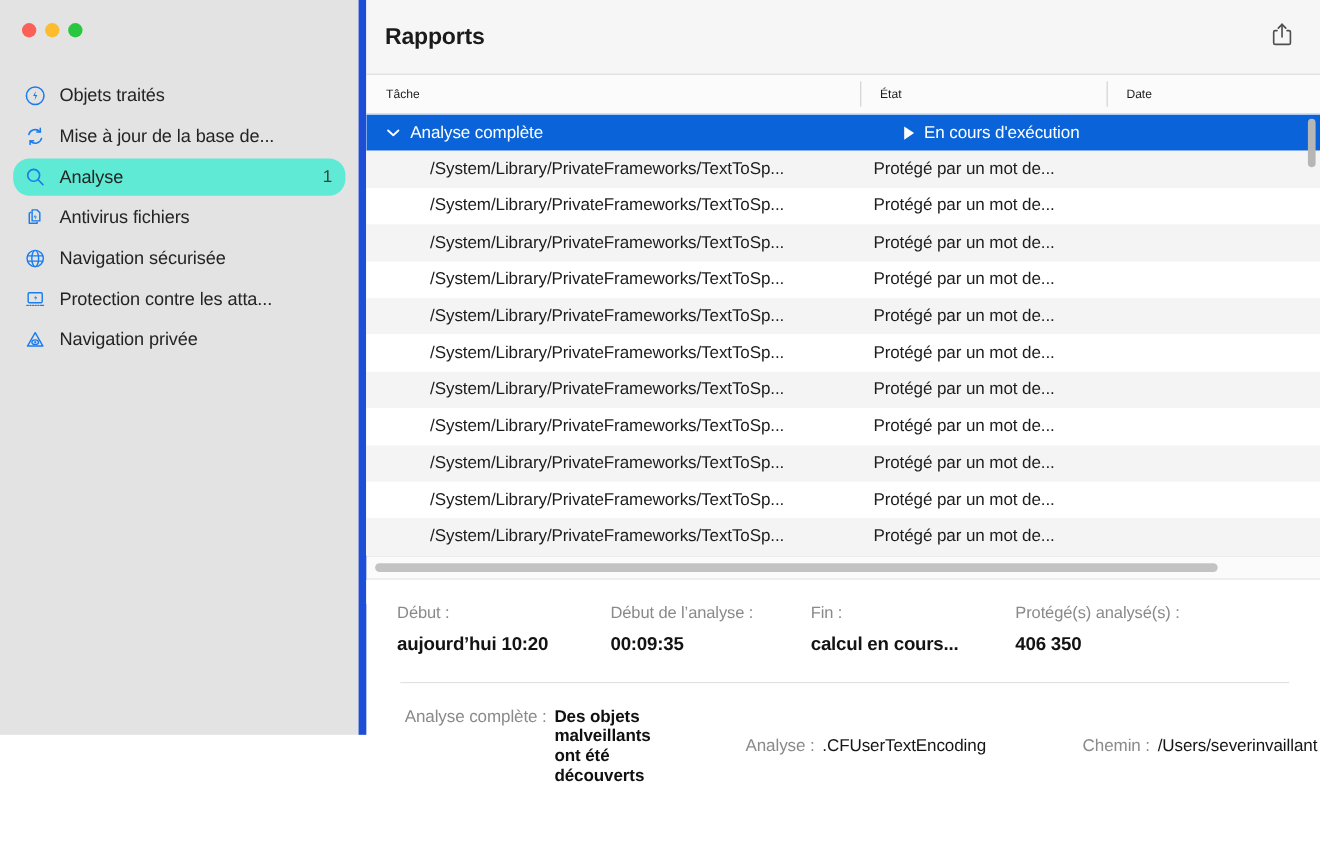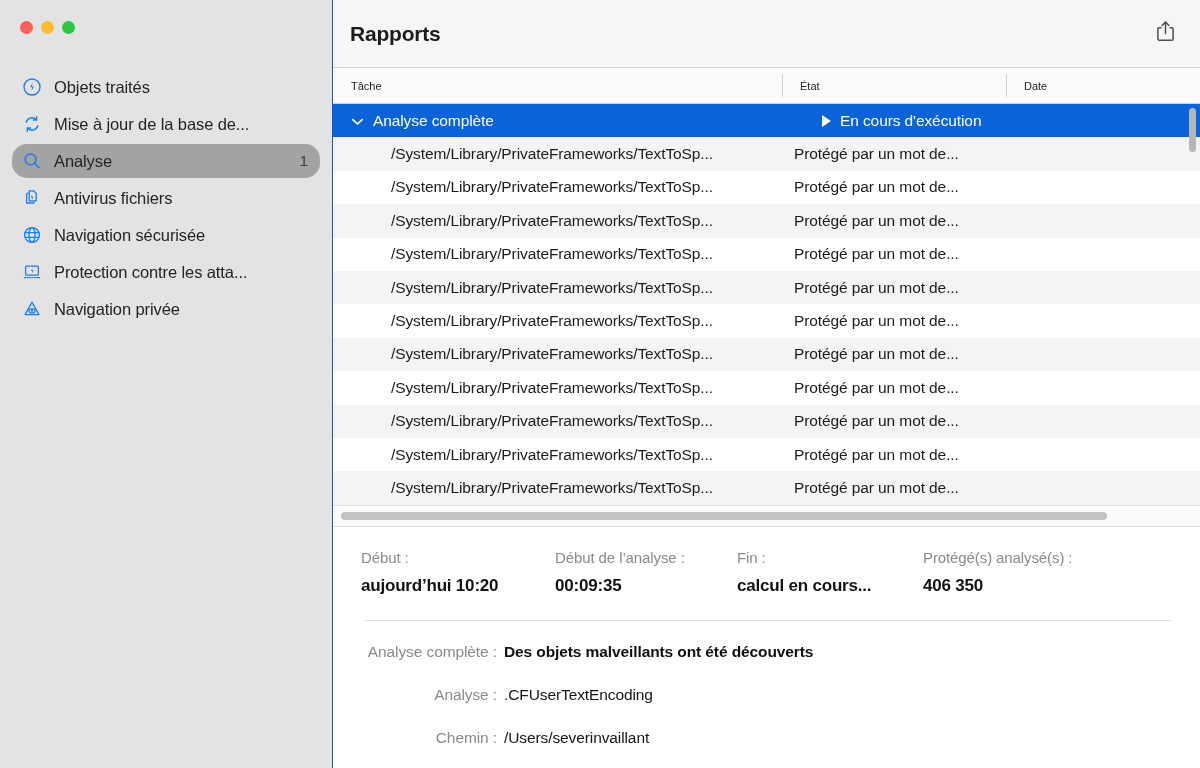--- a/index.html
+++ b/index.html
@@ -16,23 +16,23 @@
     position: relative;
     width: 1200px; height: 768px;
     display: flex;
     background: #ffffff;
     overflow: hidden;
   }
 
   
   .sidebar {
     width: 333px;
-    height: 768px;
+    height: 668px;
     background: #e4e3e3;
-    border-right: 1px solid #1d4ed8;
+    border-right: 7px solid #1d4ed8;
     position: relative;
     flex: 0 0 333px;
   }
 
   .traffic-lights {
     position: absolute;
     top: 21px; left: 20px;
     display: flex;
     gap: 8px;
     align-items: center;
@@ -53,21 +53,21 @@
   }
   .side-item {
     display: flex;
     align-items: center;
     height: 34px;
     padding: 0 10px 0 9px;
     border-radius: 7px;
     margin-bottom: 3px;
     cursor: default;
   }
-  .side-item.selected { background: #a3a3a3; border-radius: 15px; }
+  .side-item.selected { background: #5eead4; border-radius: 15px; }
   .side-ico {
     width: 22px; height: 22px;
     flex: 0 0 22px;
     display: flex; align-items: center; justify-content: center;
     margin-right: 11px;
   }
   .side-ico svg { display: block; }
   .side-label {
     font-size: 16.5px;
     color: #242424;
@@ -264,21 +264,21 @@
   .s2 { width: 182px; }
   .s3 { width: 186px; }
   .s4 { flex: 1 1 auto; }
 
   .sep {
     height: 1px;
     background: #e0e0e0;
     margin: 24px 0 22px 3px;
   }
 
-  .kv-list { display: flex; flex-direction: column; gap: 25px; }
+  .kv-list { display: flex; flex-direction: row; gap: 13px; align-items: center; }
   .kv {
     display: flex;
     align-items: baseline;
     font-size: 15.5px;
   }
   .kv-key {
     width: 143px;
     flex: 0 0 143px;
     text-align: right;
     color: #8a8a8a;

